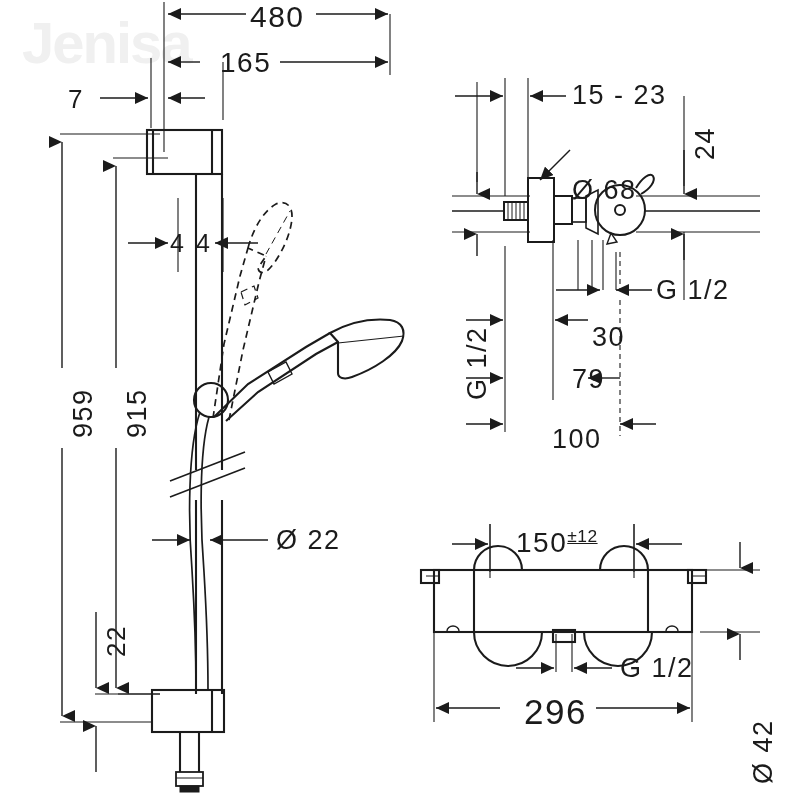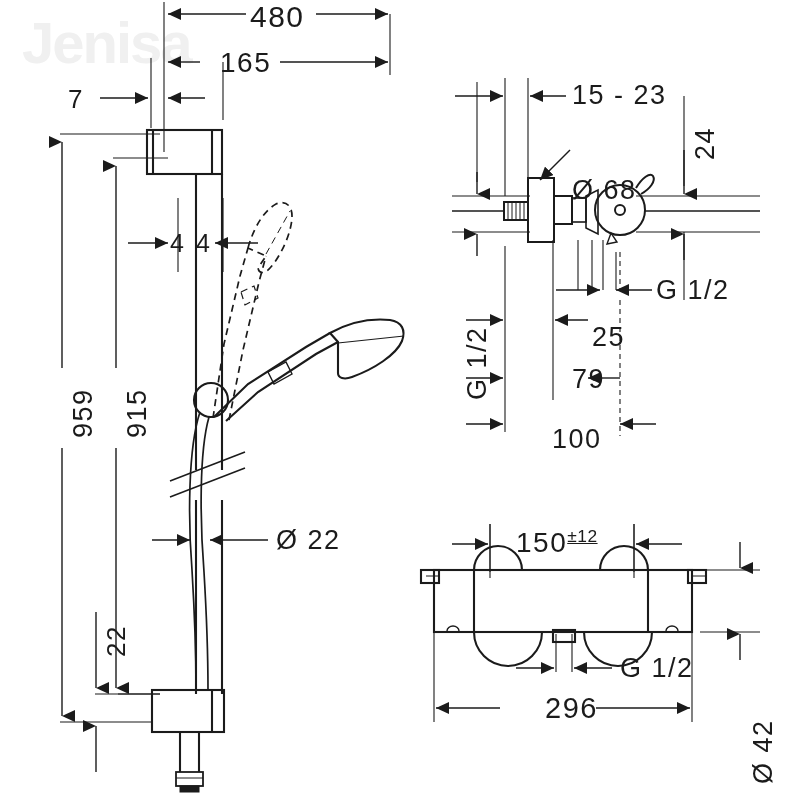--- a/index.html
+++ b/index.html
@@ -292,24 +292,24 @@
   <div class="lbl vlbl" style="left:101px;top:657px;font-size:26px;">22</div>
 
   <div class="lbl" style="left:276px;top:525px;font-size:27px;">Ø 22</div>
 
   <div class="lbl" style="left:572px;top:80px;font-size:27px;">15 - 23</div>
   <div class="lbl" style="left:572px;top:127px;font-size:27px;margin-top:48px;">Ø 68</div>
   <div class="lbl vlbl" style="left:690px;top:160px;font-size:27px;">24</div>
 
   <div class="lbl vlbl" style="left:462px;top:400px;font-size:27px;">G 1/2</div>
   <div class="lbl" style="left:656px;top:275px;font-size:27px;">G 1/2</div>
-  <div class="lbl" style="left:592px;top:322px;font-size:27px;">25</div>
+  <div class="lbl" style="left:592px;top:322px;font-size:27px;">30</div>
   <div class="lbl" style="left:552px;top:364px;font-size:27px;padding-left:20px;">79</div>
   <div class="lbl" style="left:552px;top:424px;font-size:27px;">100</div>
 
   <div class="lbl" style="left:516px;top:526px;font-size:28px;">
     <span>150</span><span class="sup">±12</span>
   </div>
   <div class="lbl" style="left:620px;top:653px;font-size:27px;">G 1/2</div>
-  <div class="lbl" style="left:524px;top:692px;font-size:29px;margin-left:21px;">296</div>
+  <div class="lbl" style="left:524px;top:692px;font-size:35px;">296</div>
   <div class="lbl vlbl" style="left:748px;top:784px;font-size:27px;">Ø 42</div>
 
 </div>
 
 </body></html>

